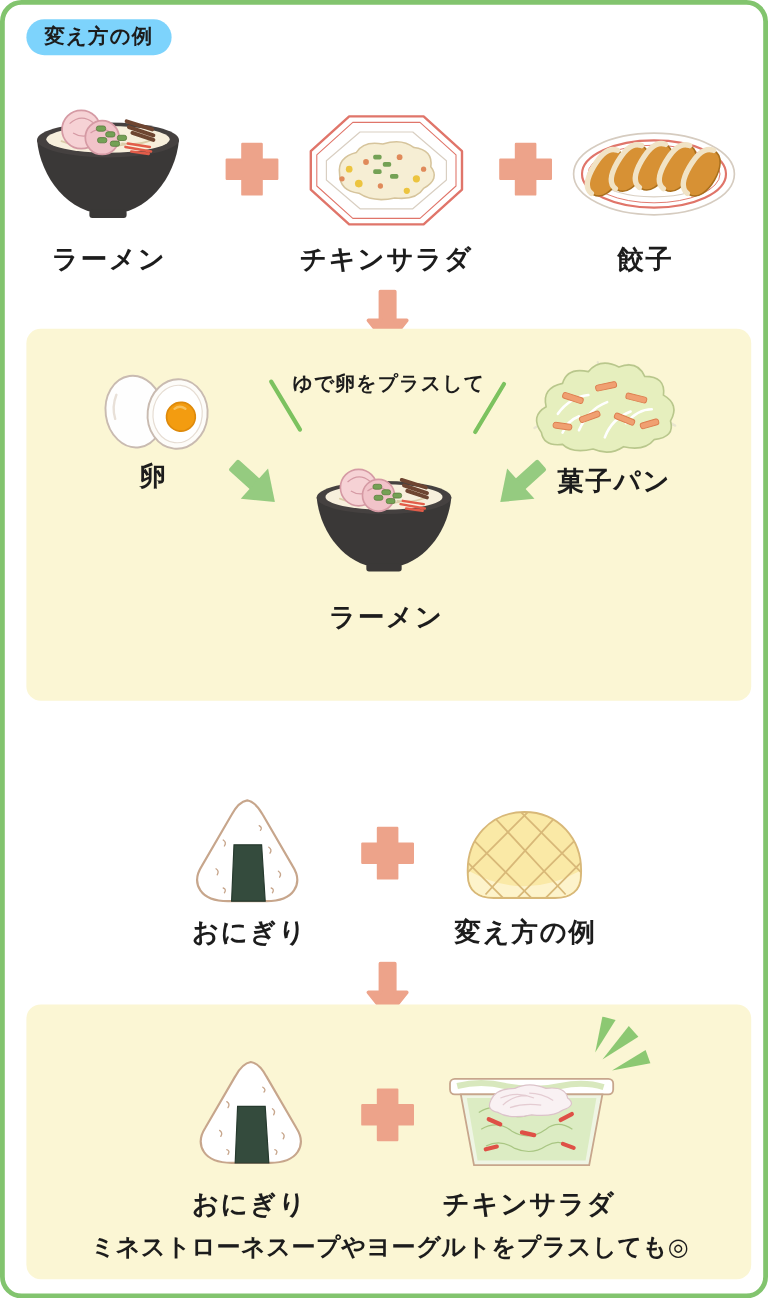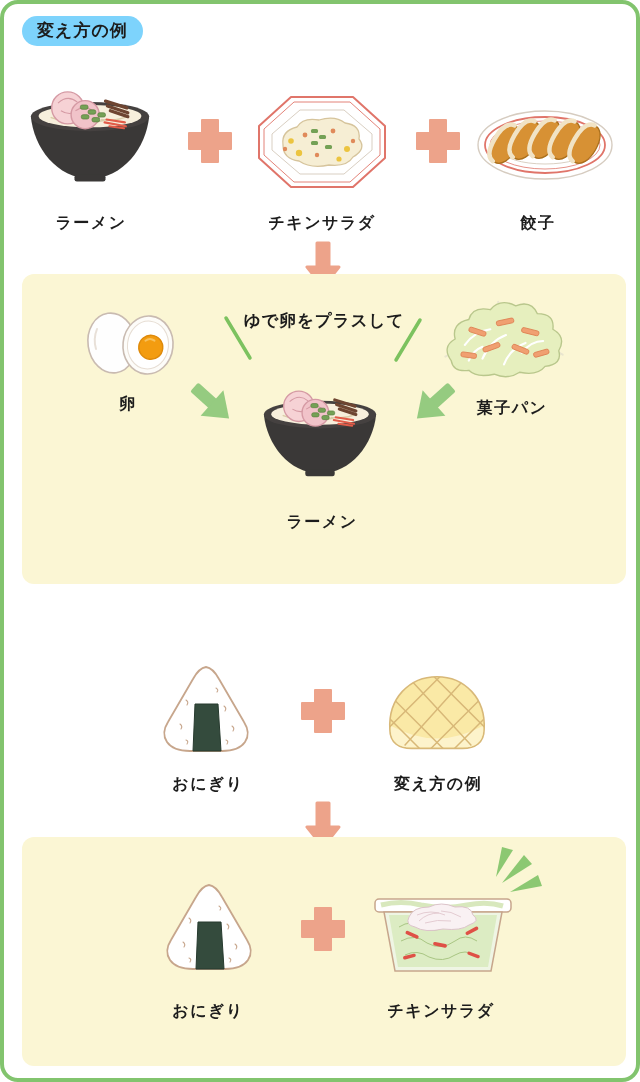--- a/index.html
+++ b/index.html
@@ -9,21 +9,21 @@
     font-family:"Liberation Sans","DejaVu Sans",sans-serif;color:#1c1c1c;
   }
   .abs{position:absolute;}
   .title-pill{
     position:absolute;left:18px;top:12px;height:30px;line-height:30px;
     padding:0 15px;background:#7dd3fc;border-radius:15px;
     font-size:17px;font-weight:700;letter-spacing:1px;
   }
   .food-label{
     position:absolute;transform:translateX(-50%);white-space:nowrap;
-    font-size:16px;font-weight:700;letter-spacing:1.5px;margin-top:12px;
+    font-size:22px;font-weight:700;letter-spacing:1.5px;
   }
   .note{
     position:absolute;transform:translateX(-50%);white-space:nowrap;
     font-size:20px;font-weight:700;letter-spacing:0.5px;
   }
   .callout{
     position:absolute;left:320px;top:306px;transform:translateX(-50%);
     text-align:left;font-size:16.5px;font-weight:700;line-height:21px;letter-spacing:1px;
     white-space:nowrap;
   }
@@ -306,14 +306,15 @@
   <svg class="abs" style="left:365px;top:879px;width:148px;height:94px">
       <use href="#sym-salad"></use>
     </svg>
   <svg class="abs" style="left:484px;top:843px;width:58px;height:54px">
       <use href="#sym-sparkle"></use>
     </svg>
 
   <div class="food-label" style="left:204px;top:985px">おにぎり</div>
   <div class="food-label" style="left:437px;top:985px">チキンサラダ</div>
 
+  <div class="note" style="left:321px;top:1022px">ミネストローネスープやヨーグルトをプラスしても◎</div>
 
 </div>
 
 </body></html>

